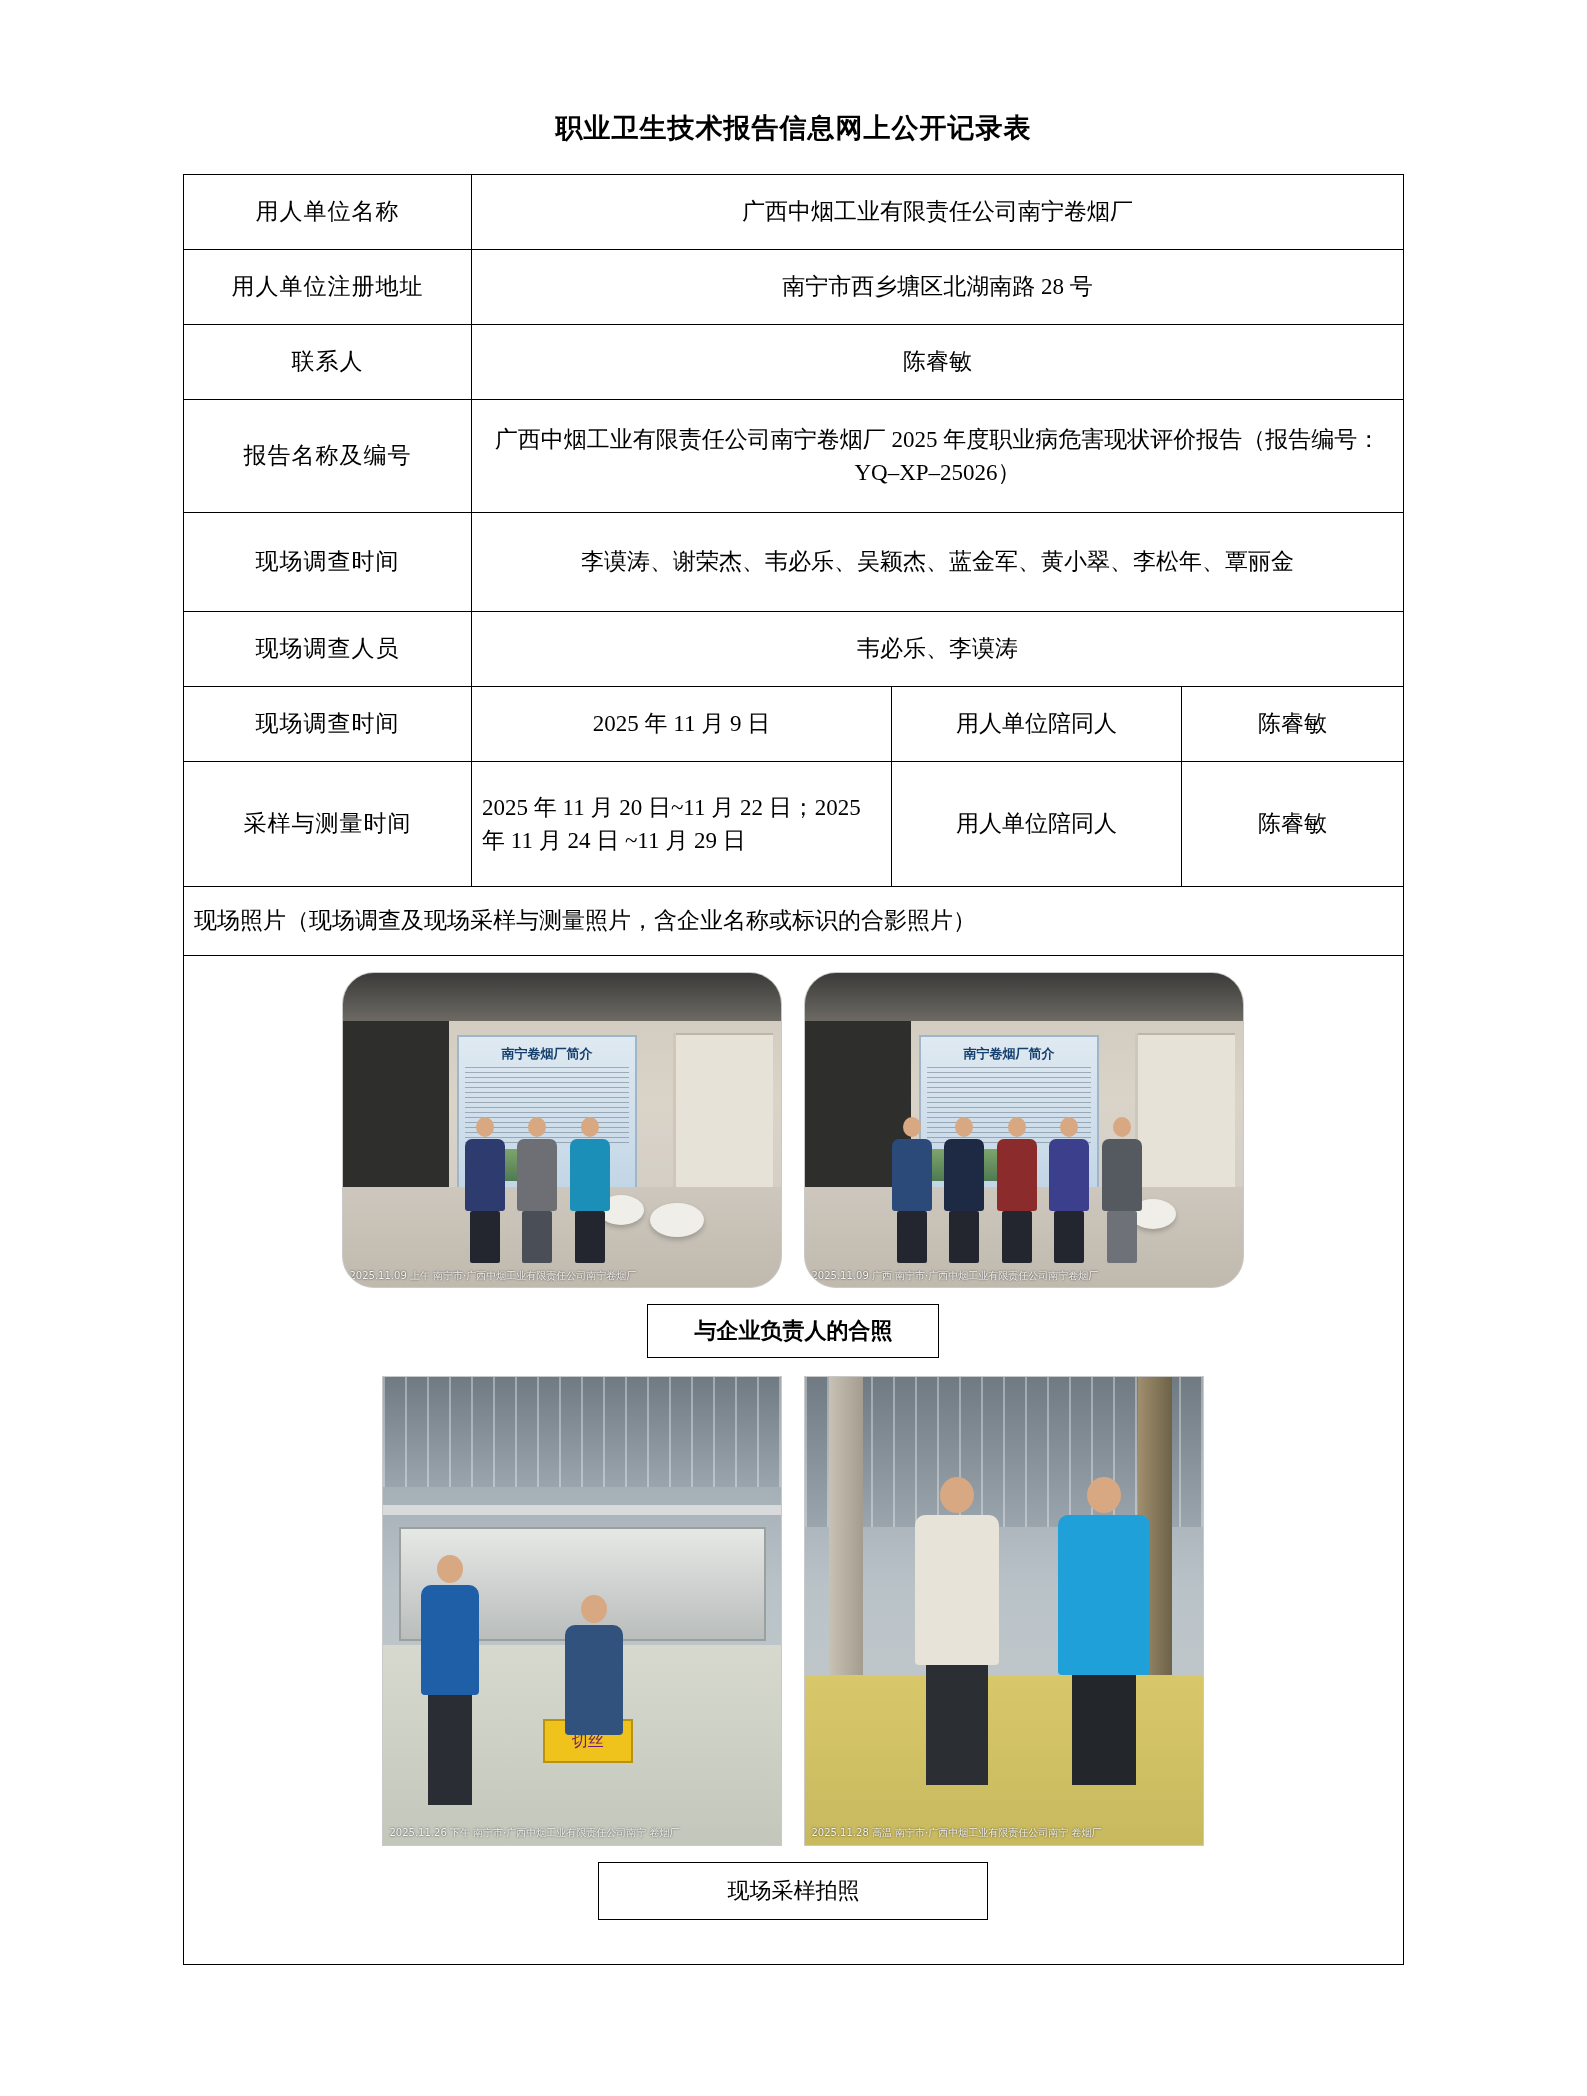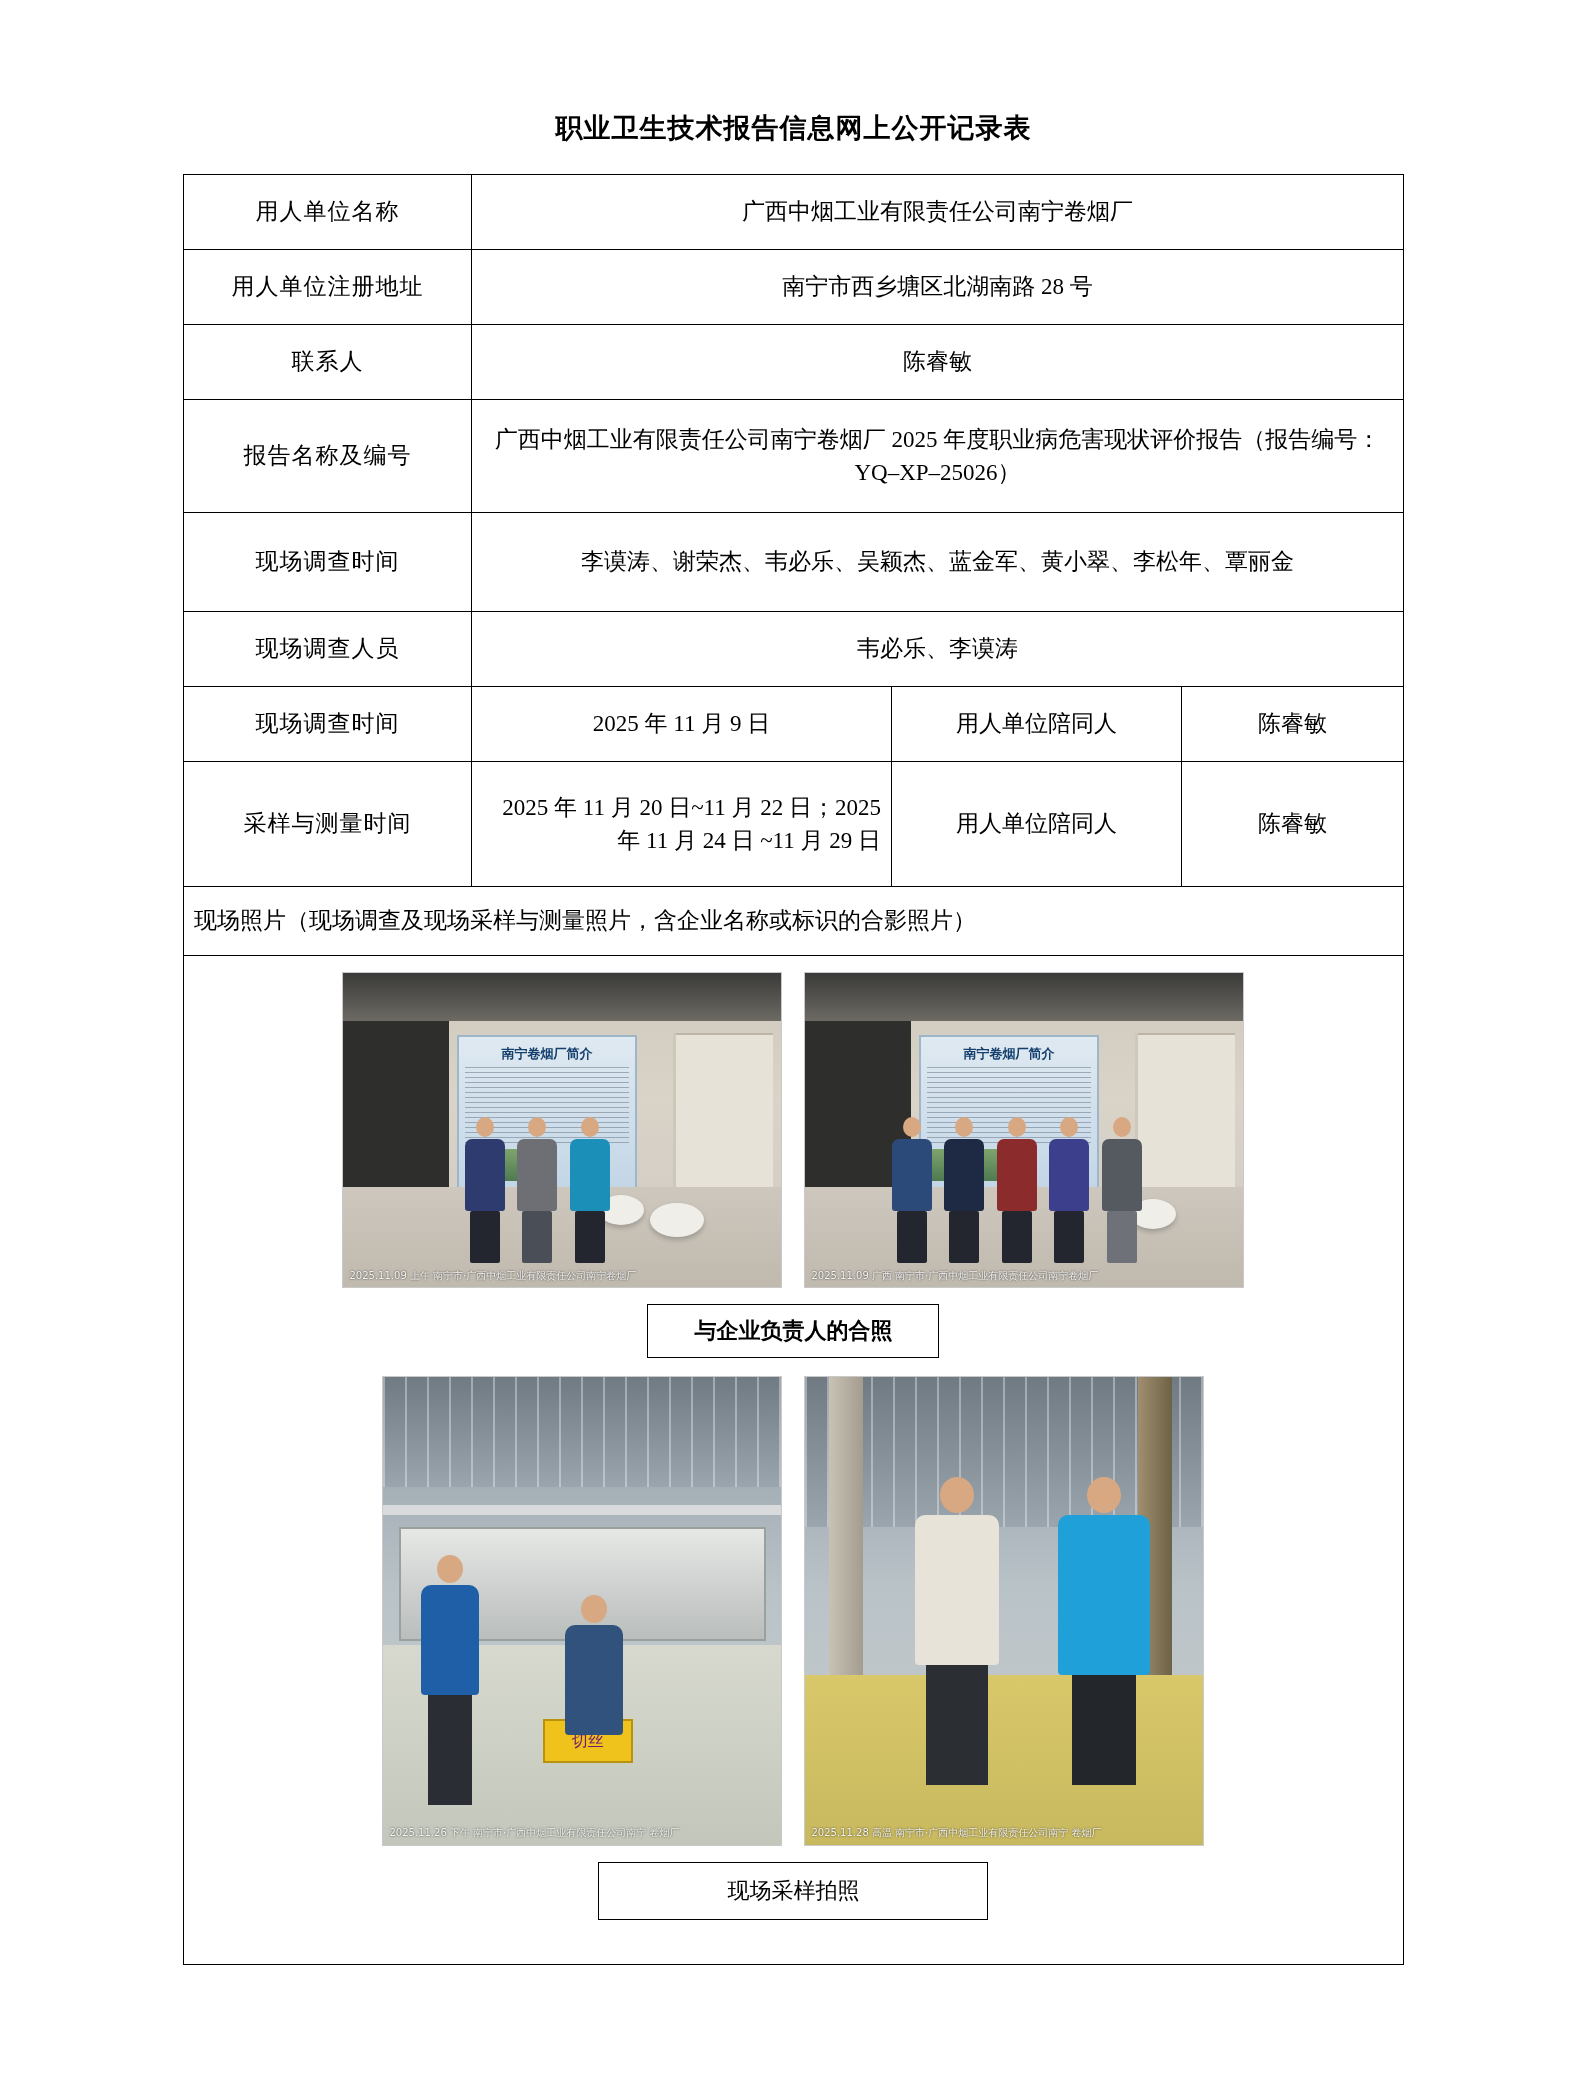--- a/index.html
+++ b/index.html
@@ -46,21 +46,21 @@
   }
   td.label {
     text-align: center;
     width: 288px;
     letter-spacing: 1px;
   }
   td.value {
     text-align: center;
   }
   td.value-left {
-    text-align: right;
+    text-align: left;
     padding-left: 22px;
   }
   .row-tall td { height: 58px; }
   .photos-header {
     text-align: left;
     padding-left: 14px;
     font-size: 23px;
   }
   .photo-cell {
     padding: 0 !important;
@@ -104,20 +104,21 @@
     text-shadow: 0 0 2px rgba(0,0,0,0.8);
     z-index: 9;
     max-width: 92%;
   }
 
   
   .lobby {
     width: 440px;
     height: 316px;
     background: linear-gradient(#cfc8bd 0%, #d9d3c8 40%, #cfcac2 100%);
+    border-radius: 32px;
   }
   .lobby .ceiling {
     position: absolute; top:0; left:0; right:0; height: 48px;
     background: linear-gradient(#3a3a38, #6d6a64);
   }
   .lobby .wallpanel {
     position: absolute; top: 48px; left: 0; width: 24%; height: 168px;
     background: #2e2e2c;
   }
   .lobby .board {

